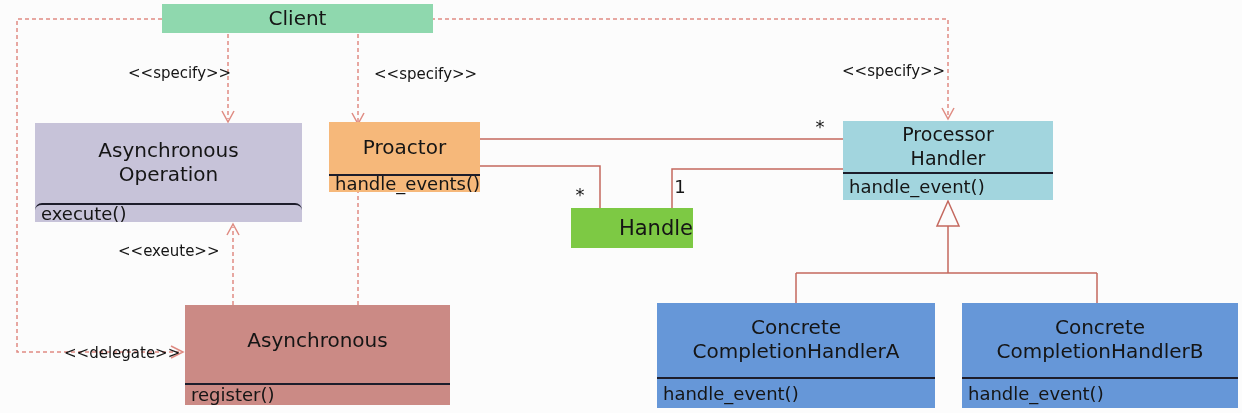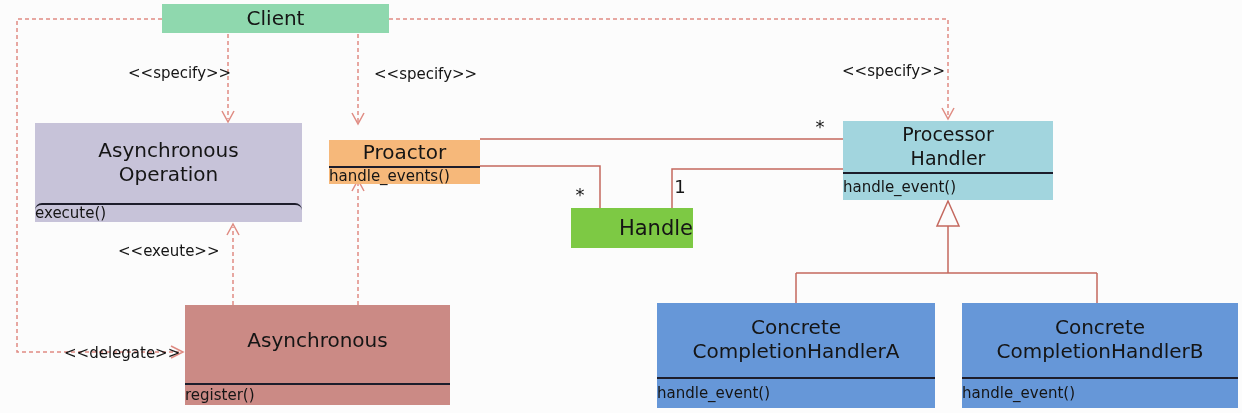--- a/index.html
+++ b/index.html
@@ -25,25 +25,25 @@
     display: flex;
     flex-direction: column;
     align-items: center;
     justify-content: center;
     font-size: 20px;
     line-height: 1.18;
     white-space: nowrap;
   }
   .cls .method {
     border-top: 2px solid #1d1d2b;
-    font-size: 15px;
+    font-size: 18px;
     line-height: 1;
     display: flex;
     align-items: center;
-    padding-left: 0;
+    padding-left: 6px;
     white-space: nowrap;
     box-sizing: border-box;
   }
   .lbl {
     position: absolute;
     z-index: 3;
     font-size: 15px;
     text-align: center;
     white-space: nowrap;
   }
@@ -85,33 +85,33 @@
       <path d="M480,166 H600 V208"></path>
       <path d="M672,208 V169 H843"></path>
       <path d="M948,226 V273"></path>
       <path d="M796,273 H1097"></path>
       <path d="M796,273 V303"></path>
       <path d="M1097,273 V303"></path>
     </g>
     <polygon points="948,201 937,226 959,226" fill="#fcfcfc" stroke="#c4685e" stroke-width="1.5"></polygon>
   </svg>
 
-  <div class="cls" style="left: 162px; top: 4px; width: 227px; height: 29px; background-color: rgb(143, 216, 174);">
+  <div class="cls" style="left: 162px; top: 4px; width: 271px; height: 29px; background-color: rgb(143, 216, 174);">
     <div class="title" style="font-size:20px;">Client</div>
   </div>
 
   <div class="cls" style="left: 35px; top: 123px; width: 267px; height: 99px; background-color: rgb(199, 195, 217);">
     <div class="title">
       <div>Asynchronous</div>
       <div>Operation</div>
     </div>
     <div class="method" style="height:19px;border-radius:7px;">execute()</div>
   </div>
 
-  <div class="cls" style="left: 329px; top: 140px; width: 151px; height: 44px; background-color: rgb(246, 184, 122);">
+  <div class="cls" style="left: 329px; top: 122px; width: 151px; height: 70px; background-color: rgb(246, 184, 122);">
     <div class="title">
       <div>Proactor</div>
     </div>
     <div class="method" style="height:18px;">handle_events()</div>
   </div>
 
   <div class="cls" style="left: 571px; top: 208px; width: 122px; height: 40px; background-color: rgb(125, 201, 68); align-items: flex-end;">
     <div class="title" style="font-size:21px;">Handle</div>
   </div>
 

